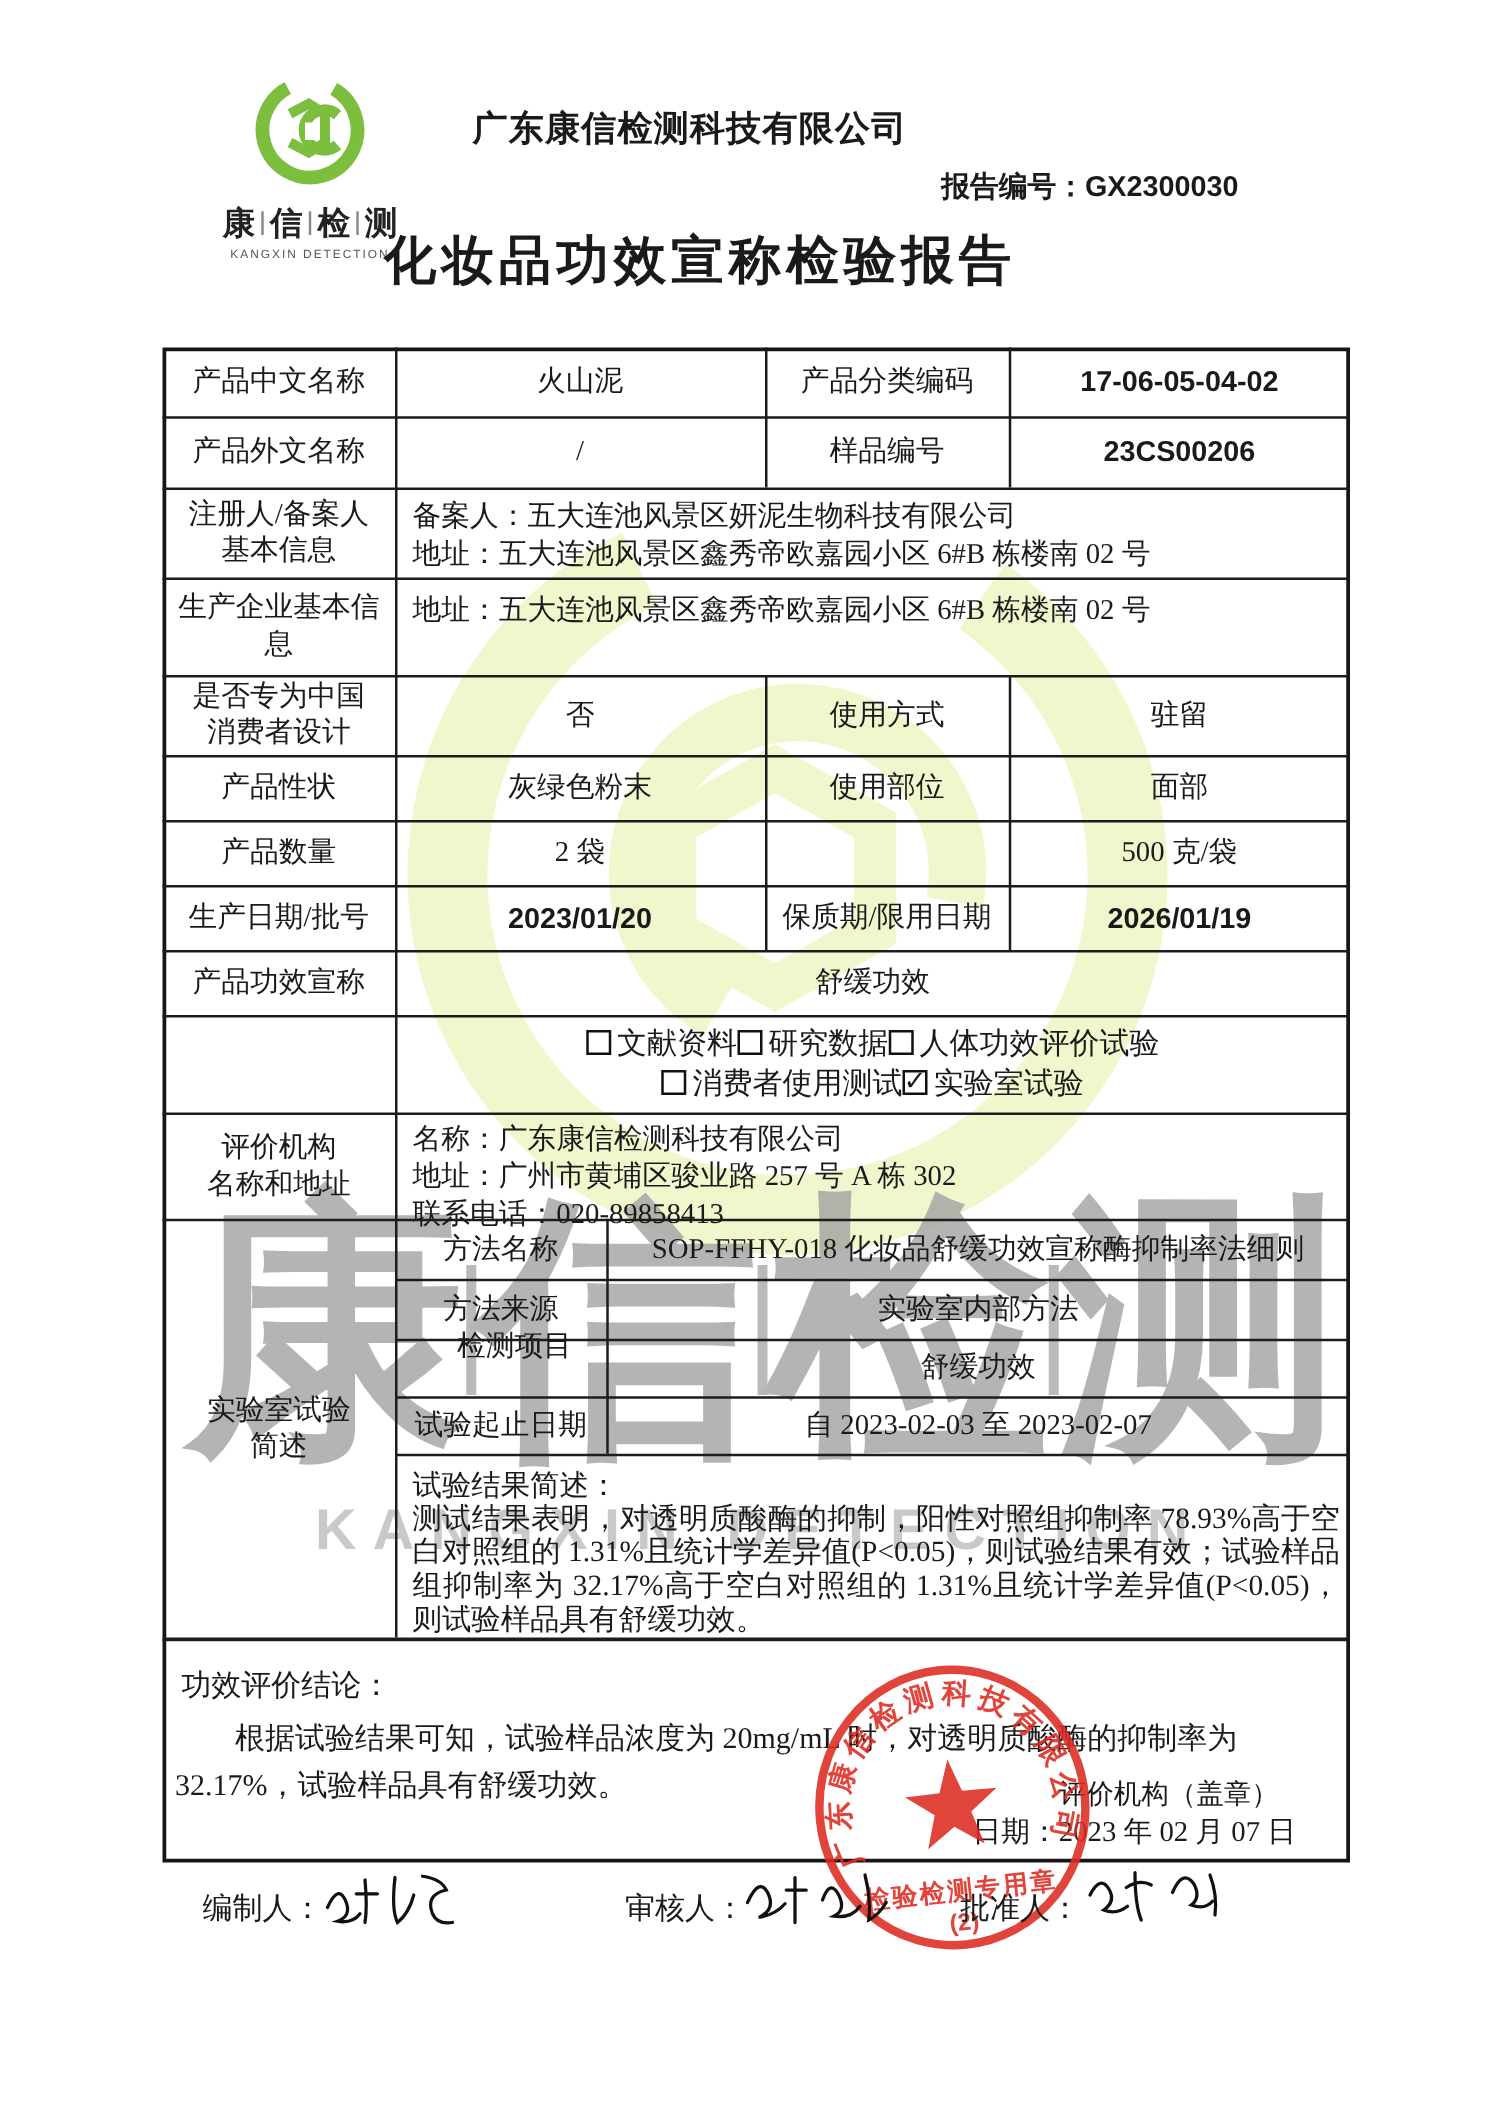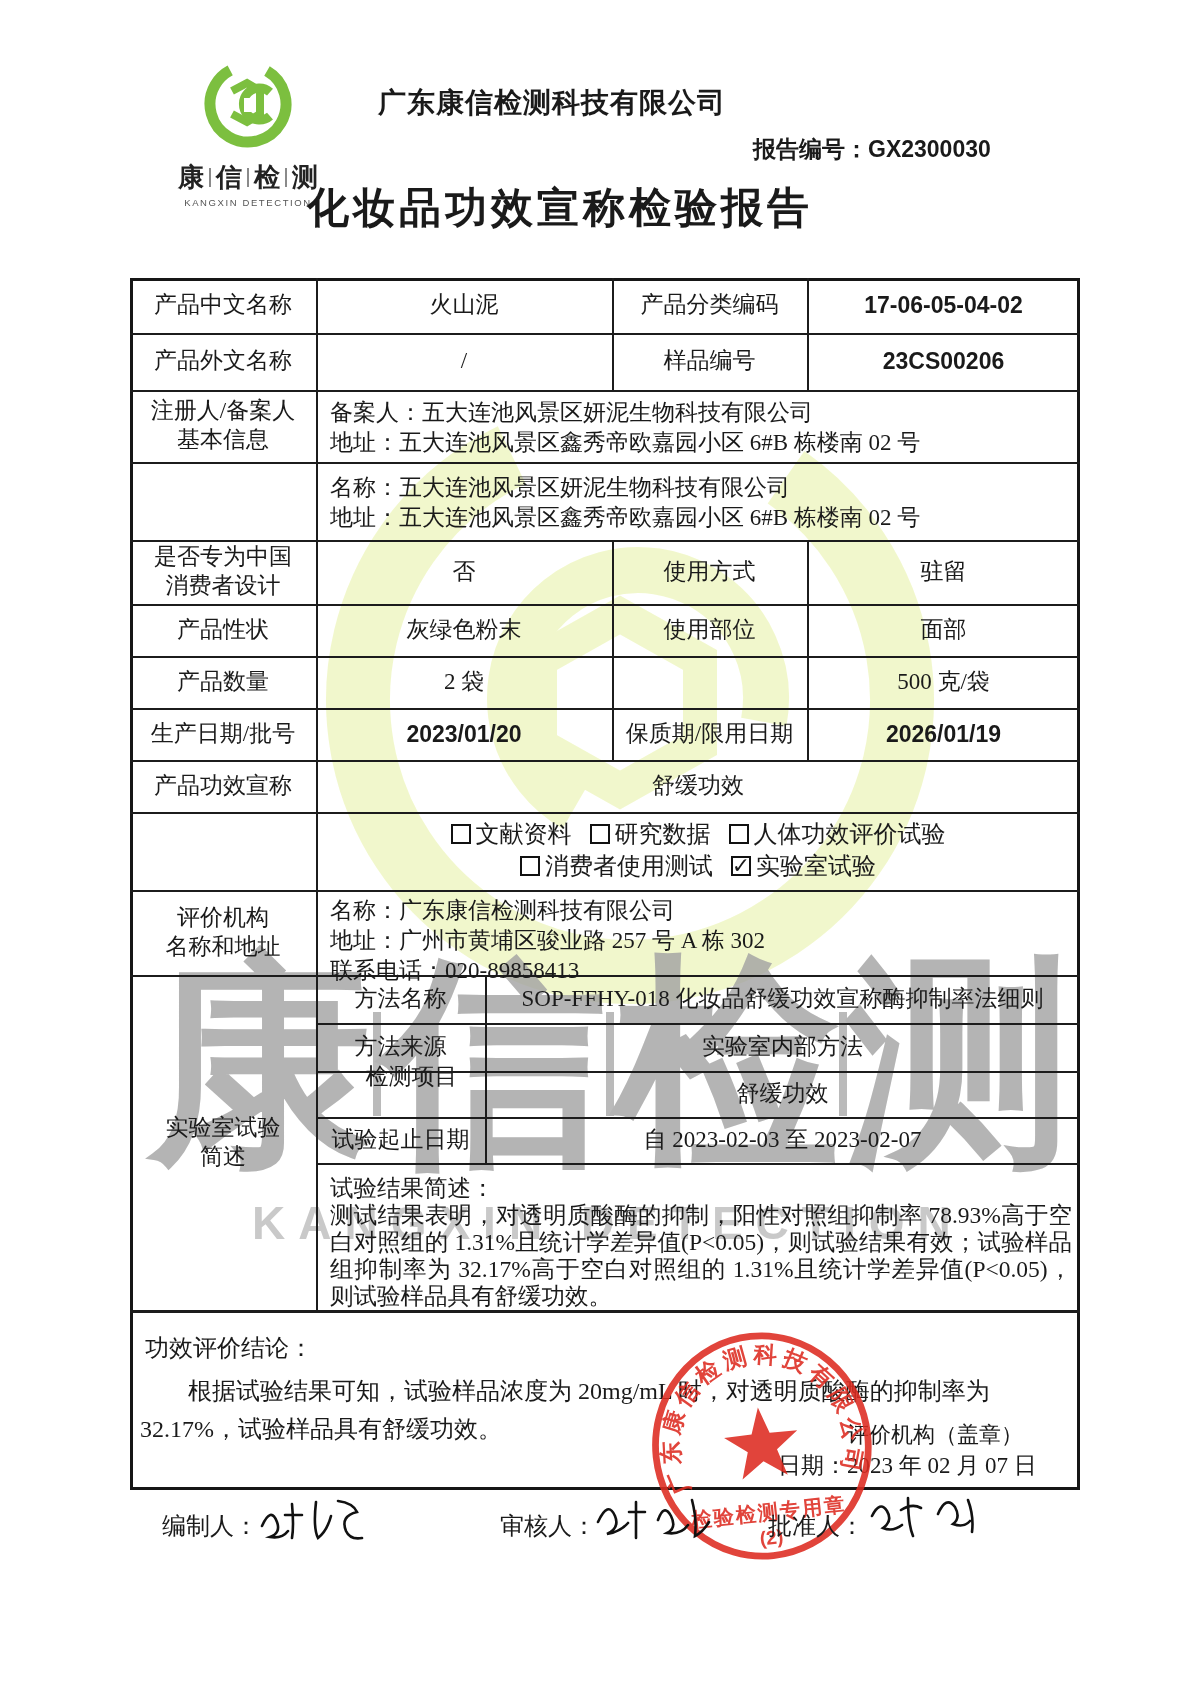--- a/index.html
+++ b/index.html
@@ -32,21 +32,21 @@
   .hline.thick{height:3px;}
   .vline{width:2px;background:#1c1c1c;z-index:2;}
   .cell{display:flex;align-items:center;justify-content:center;text-align:center;z-index:3;
     font-size:23px;line-height:1.25;}
   .cell.pre{white-space:pre-line;}
   .cell-left{z-index:3;font-size:23px;}
   .cell-left .ln{height:30px;line-height:30px;white-space:nowrap;}
   .num, .mono-num{font-family:"Liberation Sans",sans-serif;font-weight:600;}
   .val-sans{font-family:"Liberation Sans",sans-serif;font-weight:600;font-size:23px;}
   
-  .ckline{display:flex;justify-content:center;align-items:center;gap:18px;z-index:3;font-size:24px;}
+  .ckline{display:flex;justify-content:center;align-items:center;z-index:3;font-size:24px;}
   .ckitem{display:flex;align-items:center;gap:5px;}
   .cb{width:20px;height:20px;border:2.5px solid #111;box-sizing:border-box;display:flex;align-items:center;justify-content:center;
     font-size:22px;font-weight:700;line-height:1;font-family:"DejaVu Sans",sans-serif;}
   
   .result-title{left:330px;top:1172px;font-size:23.5px;z-index:3;}
   .result-text{left:330px;top:1202px;width:742px;font-size:23.5px;line-height:27px;z-index:3;text-align:justify;}
   
   .concl-title{left:145px;top:1332px;font-size:24px;z-index:3;}
   .concl-text{left:140px;top:1372px;width:934px;font-size:24px;line-height:38px;text-indent:2em;z-index:3;}
   .seal-label{left:845px;top:1420px;width:180px;text-align:center;font-size:22px;z-index:3;}
@@ -144,22 +144,23 @@
   <div class="abs cell" style="left:612px;top:333px;width:195px;height:57px;">样品编号</div>
   <div class="abs cell val-sans" style="left:807px;top:333px;width:273px;height:57px;">23CS00206</div>
 
   <div class="abs cell pre" style="left:130px;top:390px;width:186px;height:72px;">注册人/备案人
 基本信息</div>
   <div class="abs cell-left" style="left:330px;top:398px;">
     <div class="ln">备案人：五大连池风景区妍泥生物科技有限公司</div>
     <div class="ln">地址：五大连池风景区鑫秀帝欧嘉园小区 6#B 栋楼南 02 号</div>
   </div>
 
+  <div class="abs cell pre" style="left:130px;top:462px;width:186px;height:78px;">生产企业基本信
+息</div>
   <div class="abs cell-left" style="left:330px;top:473px;">
-    <div class="ln">名称：五大连池风景区妍泥生物科技有限公司</div>
     <div class="ln">地址：五大连池风景区鑫秀帝欧嘉园小区 6#B 栋楼南 02 号</div>
   </div>
 
   <div class="abs cell pre" style="left:130px;top:540px;width:186px;height:64px;">是否专为中国
 消费者设计</div>
   <div class="abs cell" style="left:316px;top:540px;width:296px;height:64px;">否</div>
   <div class="abs cell" style="left:612px;top:540px;width:195px;height:64px;">使用方式</div>
   <div class="abs cell" style="left:807px;top:540px;width:273px;height:64px;">驻留</div>
 
   <div class="abs cell" style="left:130px;top:604px;width:186px;height:52px;border-radius:20px;">产品性状</div>

